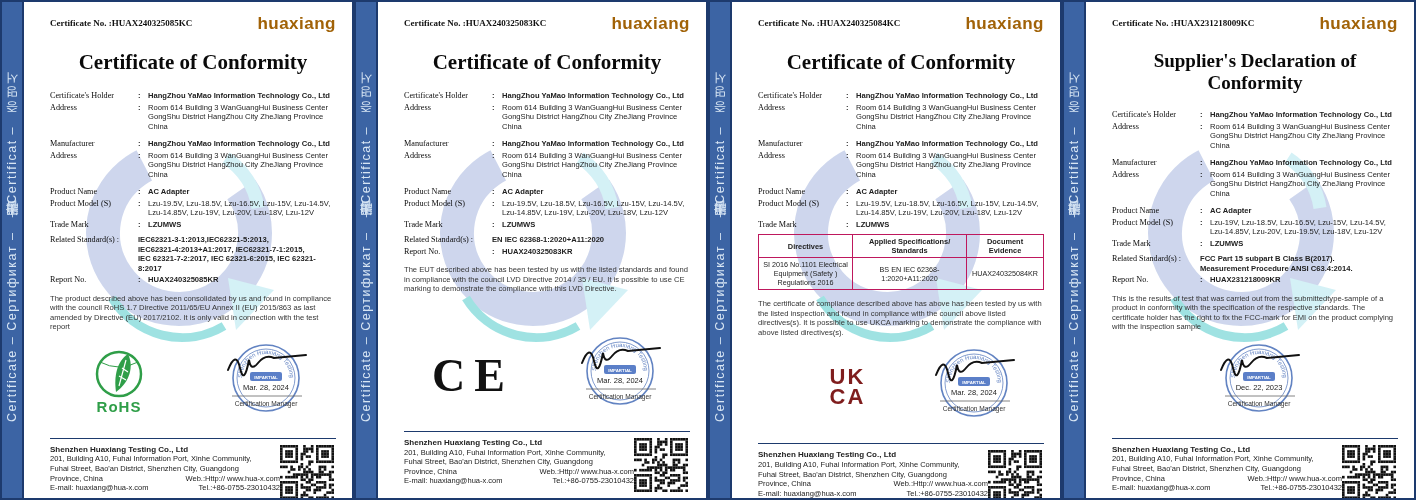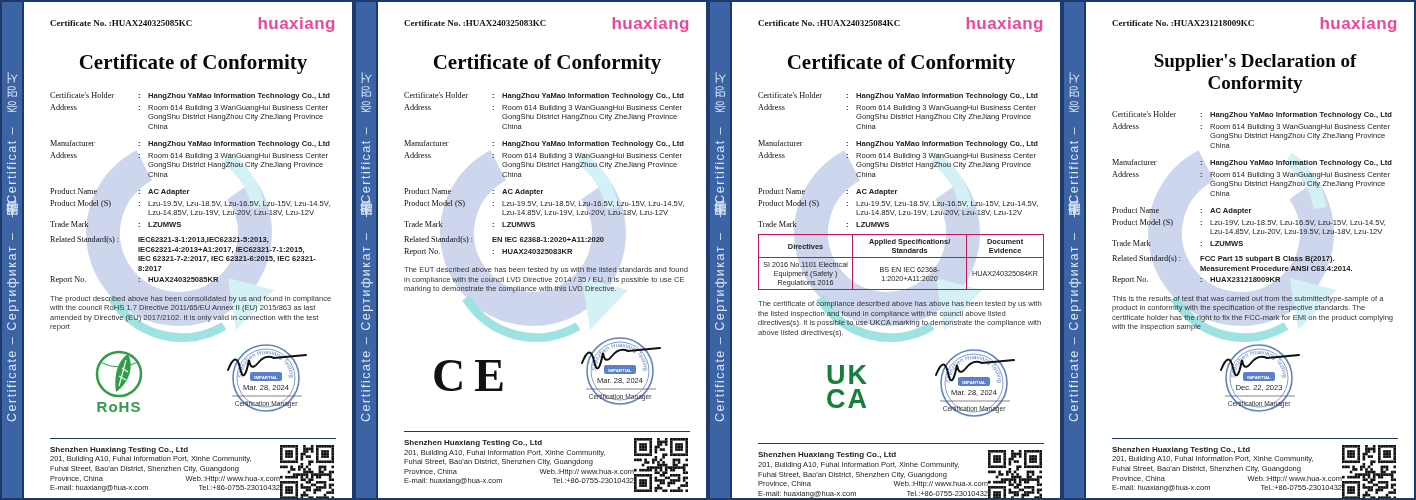--- a/index.html
+++ b/index.html
@@ -7,39 +7,39 @@
   .sheet { display:flex; width:1416px; height:500px; }
   .cert { position:relative; width:354px; height:500px; border:2px solid #1d3a6d; background:#fff; display:flex; overflow:hidden; }
   .side-strip { width:27px; background:#3c64a4; border-right:2px solid #1d3a6d; display:flex; align-items:center; justify-content:center; z-index:2; }
   .side-strip span { writing-mode:vertical-rl; transform:rotate(180deg); color:#d8e6f4; font-size:12.5px; letter-spacing:1.5px; white-space:nowrap; font-family:"Liberation Sans", sans-serif; }
   .cert-main { position:relative; flex:1; display:flex; flex-direction:column; padding:12px 16px 6px 26px; z-index:1; }
   .watermark { position:absolute; left:52px; top:128px; z-index:0; opacity:.85; pointer-events:none; }
   .content { position:relative; z-index:1; display:flex; flex-direction:column; flex:1; }
   .topline { display:flex; justify-content:space-between; align-items:flex-start; }
   .certno { font-family:"Liberation Serif", serif; font-weight:bold; font-size:9px; color:#111; padding-top:4px;}
   .certno .v { font-family:Liberation Serif, serif; font-weight:bold; }
-  .brand { color:#ec4899; font-weight:bold; font-size:17px; letter-spacing:.5px; font-family:"Liberation Sans", sans-serif; }
+  .brand { color:#a16207; font-weight:bold; font-size:17px; letter-spacing:.5px; font-family:"Liberation Sans", sans-serif; }
   .title { text-align:center; font-family:"Liberation Serif", serif; font-weight:bold; font-size:21px; color:#0a0a0a; margin-top:16px; margin-bottom:14px; }
   .title.small { font-size:19px; }
   .row { display:flex; font-size:7.6px; line-height:9.5px; margin-top:2px; }
   .row .lbl { width:88px; flex:none; font-family:"Liberation Serif", serif; font-weight:normal; font-size:8.2px; color:#0a0a0a; }
   .row .colon { width:10px; flex:none; font-weight:bold; color:#222; }
   .row .val { flex:1; color:#222; }
   .b { font-weight:bold; }
   .gap6 { height:6px; } .gap4 { height:4px; }
   .body-text { font-size:7.6px; line-height:9.6px; color:#333; margin-top:9px; }
   .std-table { width:100%; border-collapse:collapse; margin-top:5px; font-size:7.2px; color:#222; }
   .std-table th, .std-table td { border:1px solid #be185d; text-align:center; padding:2px 3px; }
   .std-table th { font-weight:bold; font-size:7.4px; }
   .spacer { flex:1; }
   .marks-row { display:flex; align-items:center; justify-content:space-around; height:100px; margin-bottom:4px; }
   .mark-slot { width:120px; display:flex; flex-direction:column; align-items:center; justify-content:center; }
   .rohs-text { color:#2f9e48; font-weight:bold; font-size:15px; margin-top:-8px; letter-spacing:1px;}
   .ce-mark { font-size:46px; font-weight:bold; color:#111; letter-spacing:9px; font-family:Liberation Serif, serif; }
-  .ukca-mark { font-size:27px; font-weight:800; color:#15803d; line-height:.92; letter-spacing:2px; text-align:center; font-family:"Liberation Sans", sans-serif;margin-left:41px; }
+  .ukca-mark { font-size:22px; font-weight:800; color:#7f1d1d; line-height:.92; letter-spacing:2px; text-align:center; font-family:"Liberation Sans", sans-serif;margin-left:41px; }
   .fcc-mark { font-size:40px; font-weight:800; color:#111; letter-spacing:-2px; font-family:"Liberation Sans", sans-serif; }
   .stamp-slot { width:130px; display:flex; justify-content:center; }
   .divider { border-top:1.6px solid #1d3a6d; margin:2px 0 6px 0; }
   .footer { display:flex; justify-content:space-between; align-items:flex-start; }
   .f-text { font-size:7.5px; line-height:9.6px; color:#222; width:230px; }
   .f-company { font-weight:bold; font-size:8px; }
   .f-split { display:flex; justify-content:space-between; }
   .qr { width:54px; height:54px; margin-right:2px; }
 </style>
 </head>

